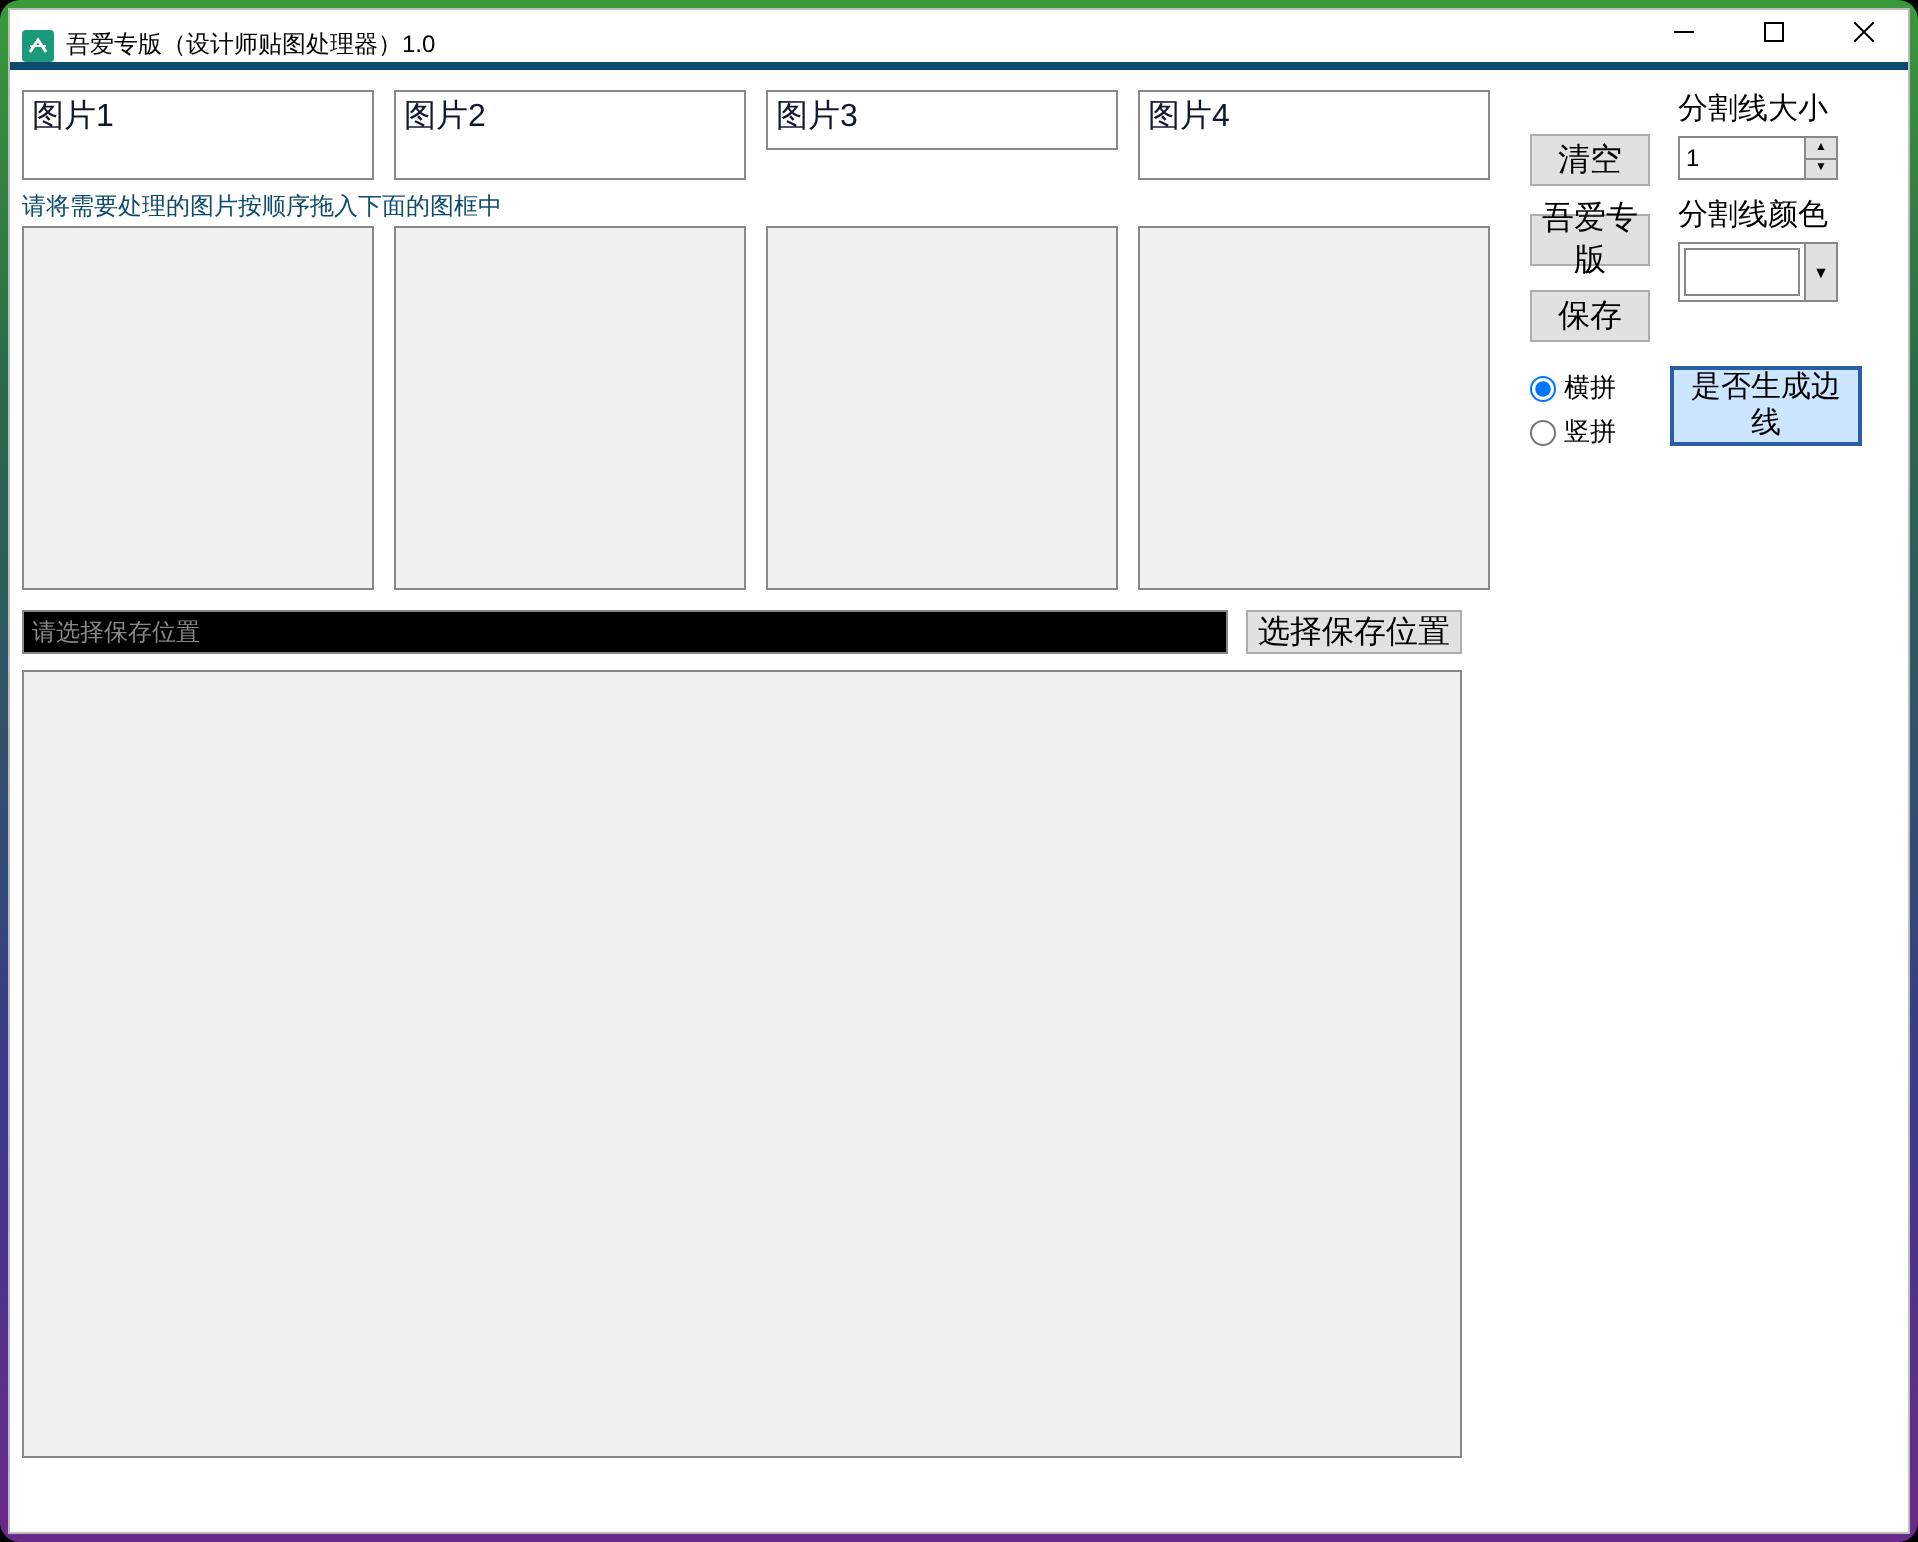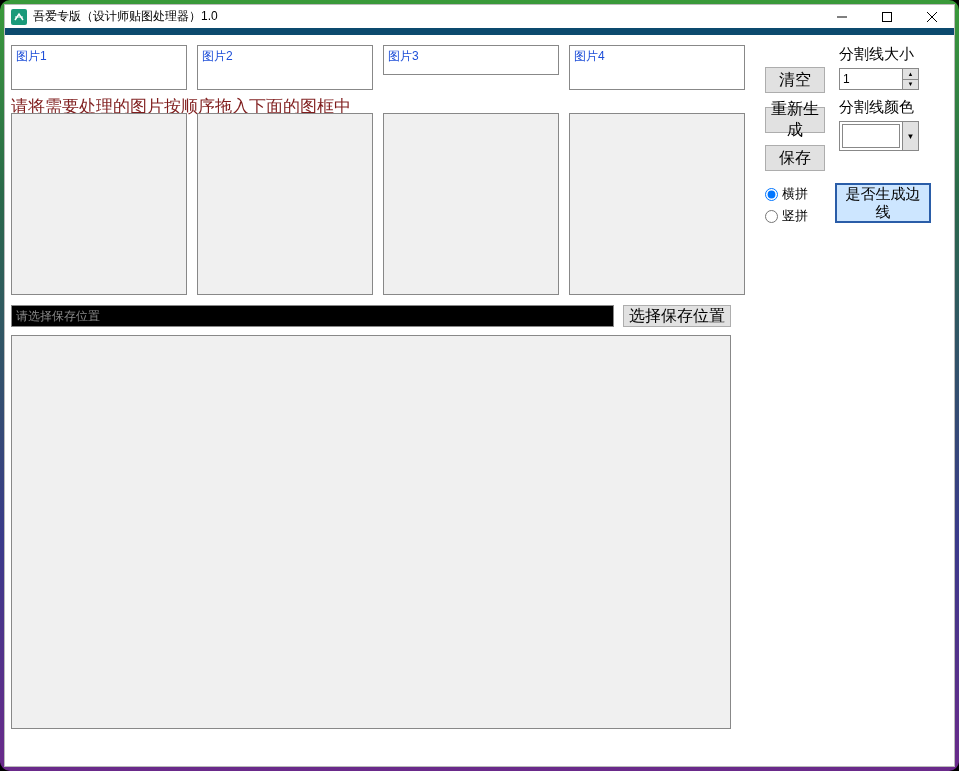--- a/index.html
+++ b/index.html
@@ -25,23 +25,23 @@
     height: 100%;
     background: #fff;
     display: flex;
     flex-direction: column;
     border: 1px solid #bbb;
   }
   
   .titlebar {
     height: 30px;
     display: flex;
-    align-items: center;
-    background: #fff;
-    border-bottom: 7px solid #0c4a6e;
+    align-items: flex-end;
+    background: #fff;
+    border-bottom: 4px solid #0c4a6e;
   }
   .titlebar .appicon {
     width: 16px;
     height: 16px;
     margin: 0 6px 0 6px;
     background: #1a9a7a;
     border-radius: 2px;
     display:flex;align-items:center;justify-content:center;
   }
   .titlebar .appicon svg { display:block; }
@@ -90,29 +90,29 @@
     flex: 1;
     position: relative;
     background: #fff;
     overflow: hidden;
   }
   .abs { position: absolute; }
 
   .imgpath {
     border: 1px solid #888;
     background: #fff;
-    color: #1d4ed8;
-    font-size: 12px;
+    color: #0f172a;
+    font-size: 16px;
     padding: 2px 4px;
     overflow: hidden;
   }
 
   .instr {
-    font-size: 17px;
-    color: #7f1d1d;
+    font-size: 12px;
+    color: #0c4a6e;
     font-family: Liberation Mono, monospace;
   }
 
   .dropbox {
     border: 1px solid #888;
     background: #f0f0f0;
   }
 
   .saveinput {
     border: 1px solid #888;
@@ -264,21 +264,21 @@
       <div class="abs dropbox" style="left:192px; top:78px; width:176px; height:182px;"></div>
       <div class="abs dropbox" style="left:378px; top:78px; width:176px; height:182px;"></div>
       <div class="abs dropbox" style="left:564px; top:78px; width:176px; height:182px;"></div>
 
       <div class="abs saveinput" style="left:6px; top:270px; width:603px; height:22px;">请选择保存位置</div>
       <div class="abs button" style="left:618px; top:270px; width:108px; height:22px;">选择保存位置</div>
 
       <div class="abs preview" style="left:6px; top:300px; width:720px; height:394px;"></div>
 
       <div class="abs button" style="left:760px; top:32px; width:60px; height:26px;">清空</div>
-      <div class="abs button" style="left:760px; top:72px; width:60px; height:26px;">重新生成</div>
+      <div class="abs button" style="left:760px; top:72px; width:60px; height:26px;">吾爱专版</div>
       <div class="abs button" style="left:760px; top:110px; width:60px; height:26px;">保存</div>
 
       <div class="abs radio-row" style="left:760px; top:150px;">
         <input type="radio" name="dir" checked="" style="">
         <span>横拼</span>
       </div>
       <div class="abs radio-row" style="left:760px; top:172px;">
         <input type="radio" name="dir" style="">
         <span>竖拼</span>
       </div>

